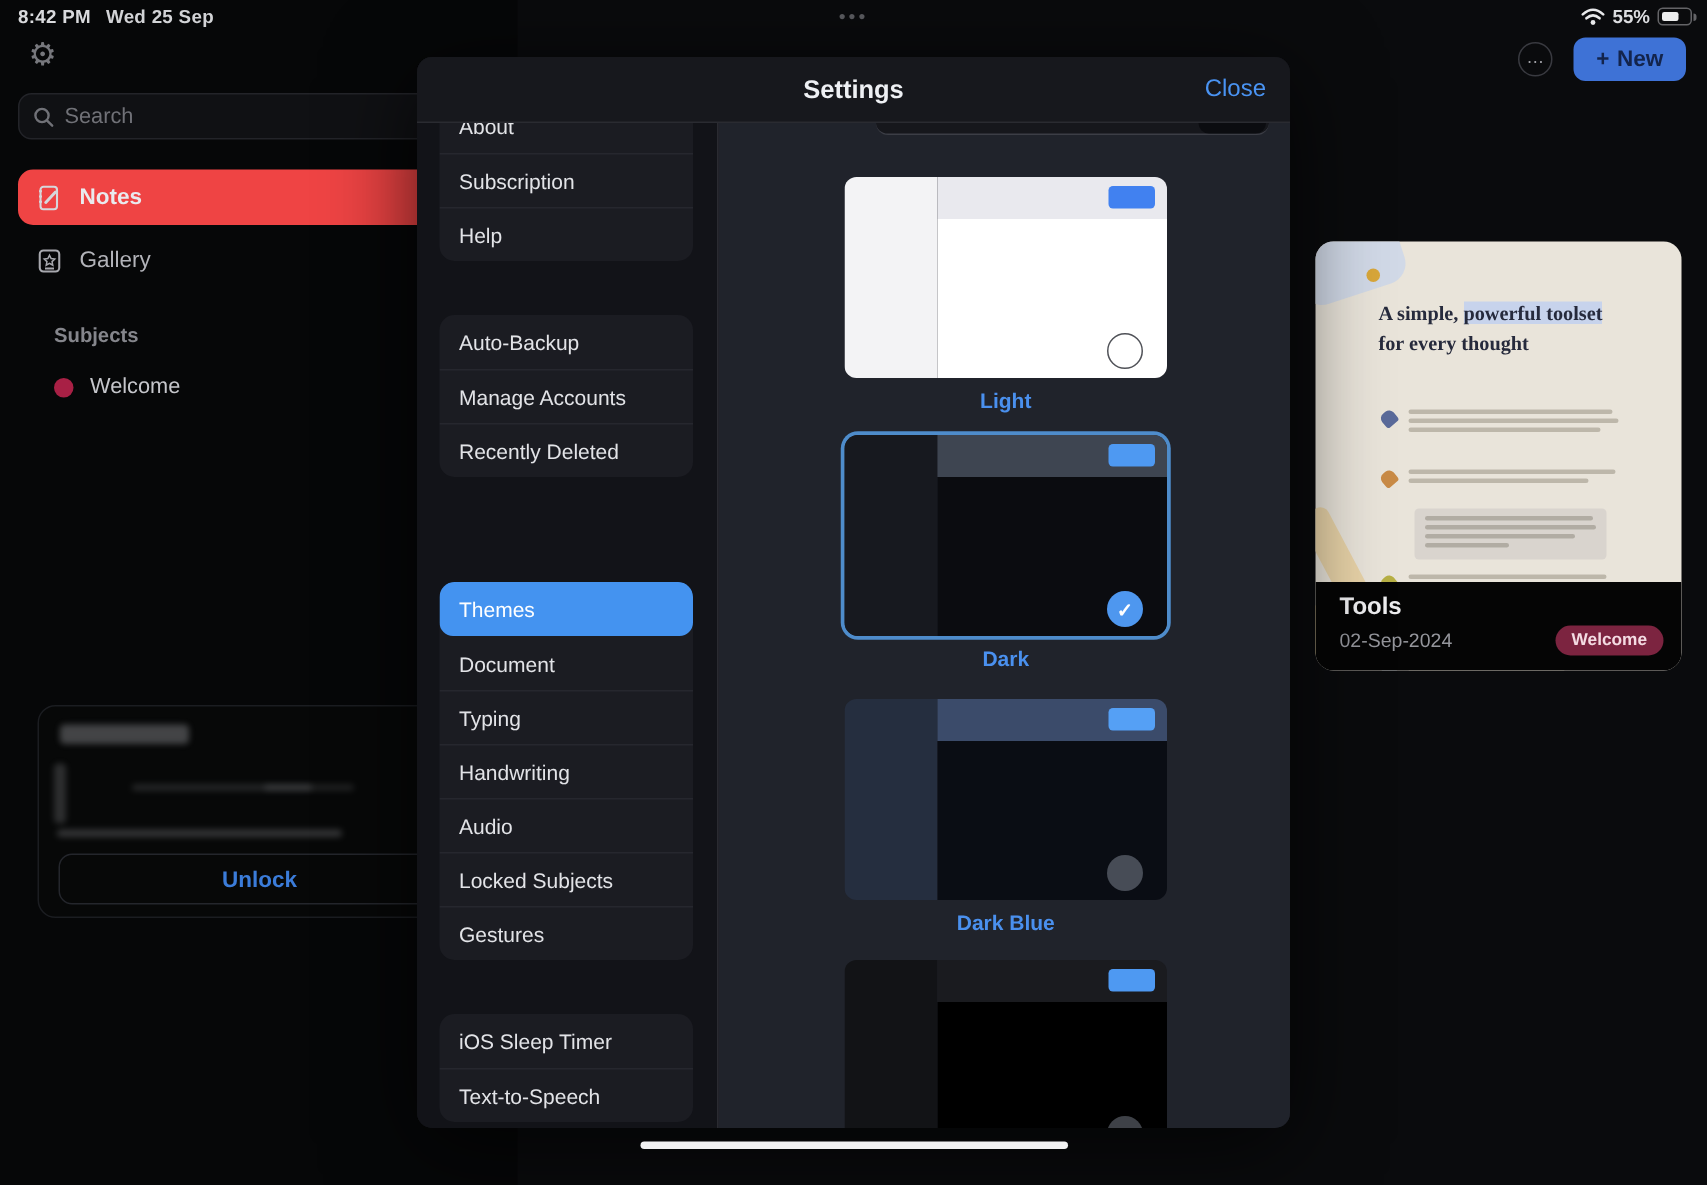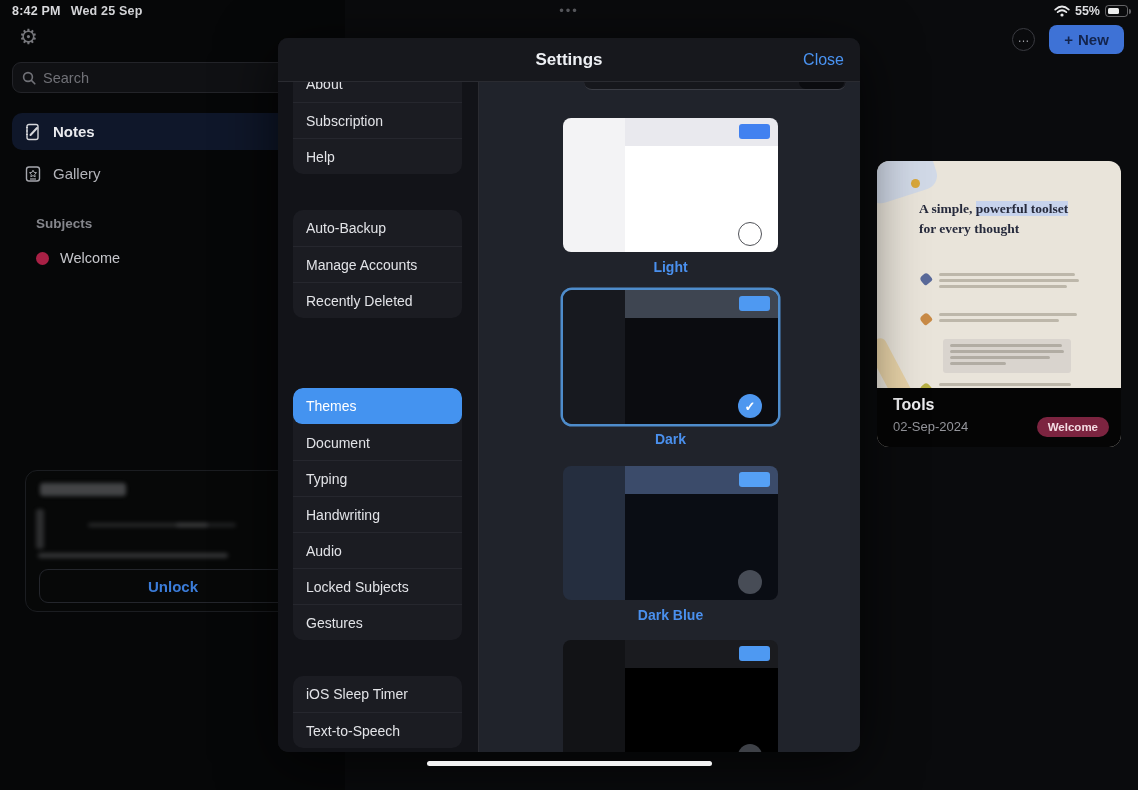--- a/index.html
+++ b/index.html
@@ -19,21 +19,21 @@
   .battery { position:relative; width:23px; height:11.5px; border:1px solid rgba(235,235,240,.4); border-radius:3.5px; }
   .battery .fill { position:absolute; left:1.5px; top:1.5px; bottom:1.5px; width:55%; background:#eceded; border-radius:1.5px; }
   .battery .nub { position:absolute; right:-3.5px; top:3px; width:2px; height:5px; background:rgba(235,235,240,.4); border-radius:0 2px 2px 0; }
 
   .gear { position:absolute; left:19px; top:26px; font-size:21px; color:#76777c; line-height:1; }
 
   .searchbar { position:absolute; left:12px; top:62px; width:306px; height:31px; background:#101114; border:1px solid #232429; border-radius:9px; display:flex; align-items:center; padding:0 9px; gap:7px;text-align:center; }
   .searchbar .ph { color:#707177; font-size:14.5px; }
 
   .navrow { position:absolute; left:12px; width:306px; height:37px; border-radius:10px; display:flex; align-items:center; gap:11px; padding:0 12px; }
-  .navrow.sel { background:#0f172a; }
+  .navrow.sel { background:#ef4444; }
   .navrow .lbl { font-size:15px; }
   .navrow.sel .lbl { color:#e9eaee; font-weight:700; }
   .navrow:not(.sel) .lbl { color:#b2b3b9; }
 
   .section-label { position:absolute; left:36px; top:216px; color:#85868c; font-size:13.5px; font-weight:600; }
   .subjectrow { position:absolute; left:36px; top:250px; display:flex; align-items:center; gap:11px; }
   .subjectrow .dot { width:13px; height:13px; border-radius:50%; }
   .subjectrow .lbl { color:#c5c6cb; font-size:14.5px; }
 
   

